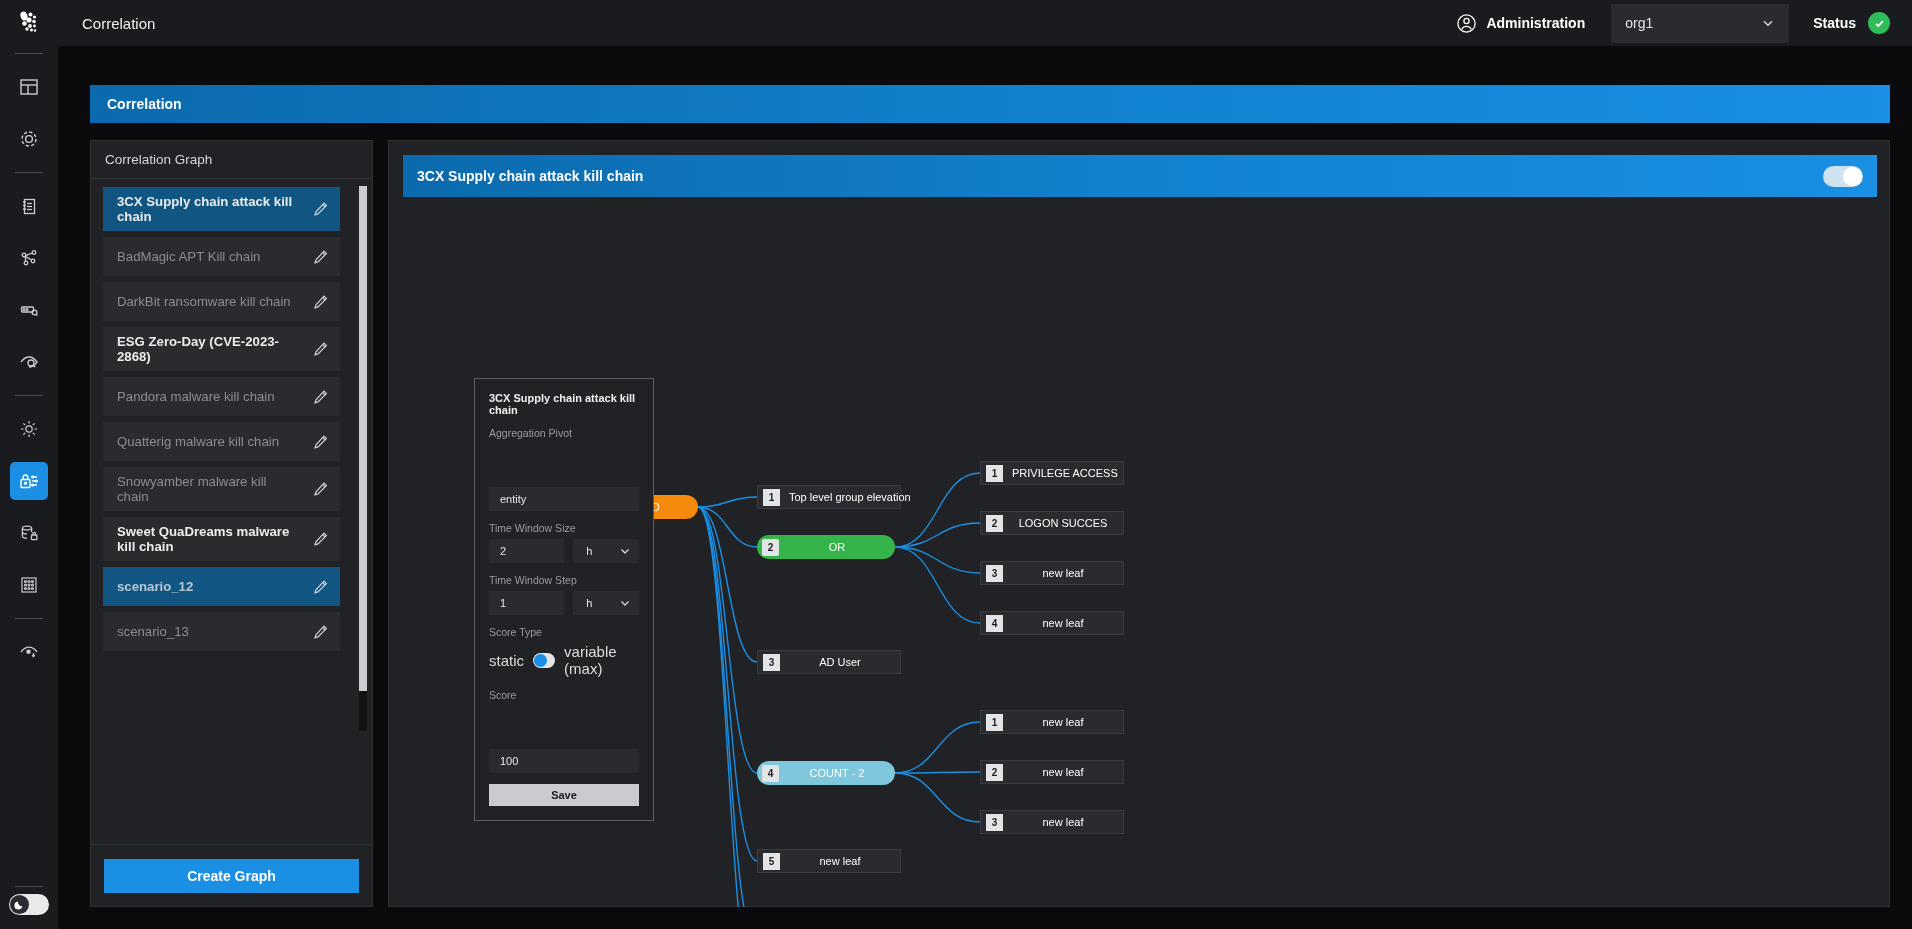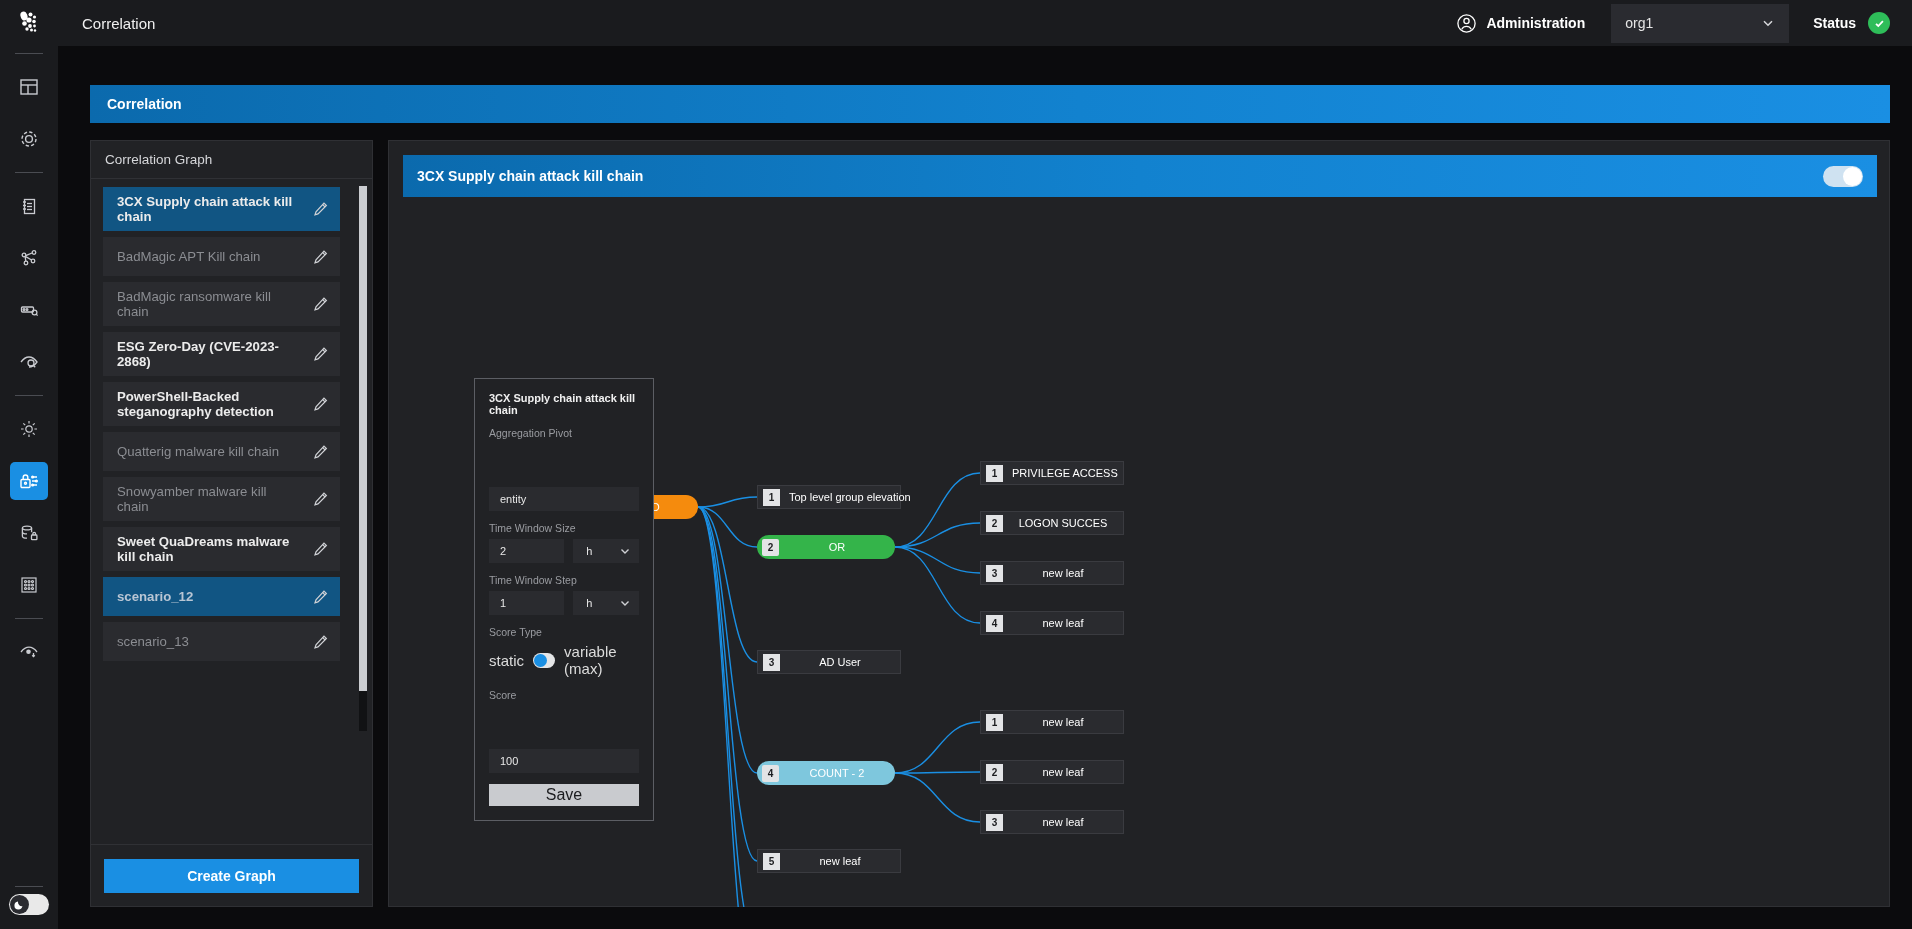--- a/index.html
+++ b/index.html
@@ -171,21 +171,21 @@
   .row2 { display: flex; gap: 9px; margin-bottom: 11px; }
   .row2 .num { width: 84px; height: 24px; background:#2a2b2f; color:#e8e8e8; font-size:11px; padding-left: 11px; display:flex; align-items:center; }
   .row2 .unit { width: 72px; height: 24px; background:#2a2b2f; color:#e8e8e8; font-size:11px; padding: 0 8px 0 13px; display:flex; align-items:center; }
   .row2 .unit .chev { margin-left: auto; }
   .score-type { display:flex; align-items:center; gap: 9px; margin-bottom: 12px; }
   .score-type span { font-size: 15px; color: #dcdcdc; }
   .mini-toggle { width: 28px; height: 15px; border-radius: 8px; background: #e4e5e7; position: relative; }
   .mini-toggle .knob { position:absolute; left:1px; top:1px; width:13px; height:13px; border-radius:50%; background:#1a8fe3; }
   .save-btn {
     width: 100%; height: 22px; background: #c9cbcf; color: #1b1c1f;
-    font-size: 16px; font-weight: normal; border: none;
+    font-size: 11px; font-weight: bold; border: none;
     display:flex; align-items:center; justify-content:center; margin-top: 6px;
     font-family: "Liberation Sans", sans-serif;
   }
   svg { display: block; }
 </style>
 </head>
 <body>
 
 <div id="root">
 
@@ -377,39 +377,39 @@
         <div class="lp-item dim">
           <span>BadMagic APT Kill chain</span>
           <span class="lp-pencil">
             <svg width="17" height="17" viewBox="0 0 17 17" fill="none" stroke="currentColor" stroke-width="1.2">
               <path d="M12 2.6 14.4 5 6 13.4 3 14.4 4 11.4z"></path>
               <path d="M10.6 4l2.4 2.4"></path>
             </svg>
           </span>
         </div>
         <div class="lp-item dim">
-          <span>BadMagic ransomware kill chain</span>
+          <span>DarkBit ransomware kill chain</span>
           <span class="lp-pencil">
             <svg width="17" height="17" viewBox="0 0 17 17" fill="none" stroke="currentColor" stroke-width="1.2">
               <path d="M12 2.6 14.4 5 6 13.4 3 14.4 4 11.4z"></path>
               <path d="M10.6 4l2.4 2.4"></path>
             </svg>
           </span>
         </div>
         <div class="lp-item">
           <span>ESG Zero-Day (CVE-2023-2868)</span>
           <span class="lp-pencil">
             <svg width="17" height="17" viewBox="0 0 17 17" fill="none" stroke="currentColor" stroke-width="1.2">
               <path d="M12 2.6 14.4 5 6 13.4 3 14.4 4 11.4z"></path>
               <path d="M10.6 4l2.4 2.4"></path>
             </svg>
           </span>
         </div>
-        <div class="lp-item">
-          <span>PowerShell-Backed steganography detection</span>
+        <div class="lp-item dim">
+          <span>Pandora malware kill chain</span>
           <span class="lp-pencil">
             <svg width="17" height="17" viewBox="0 0 17 17" fill="none" stroke="currentColor" stroke-width="1.2">
               <path d="M12 2.6 14.4 5 6 13.4 3 14.4 4 11.4z"></path>
               <path d="M10.6 4l2.4 2.4"></path>
             </svg>
           </span>
         </div>
         <div class="lp-item dim">
           <span>Quatterig malware kill chain</span>
           <span class="lp-pencil">

